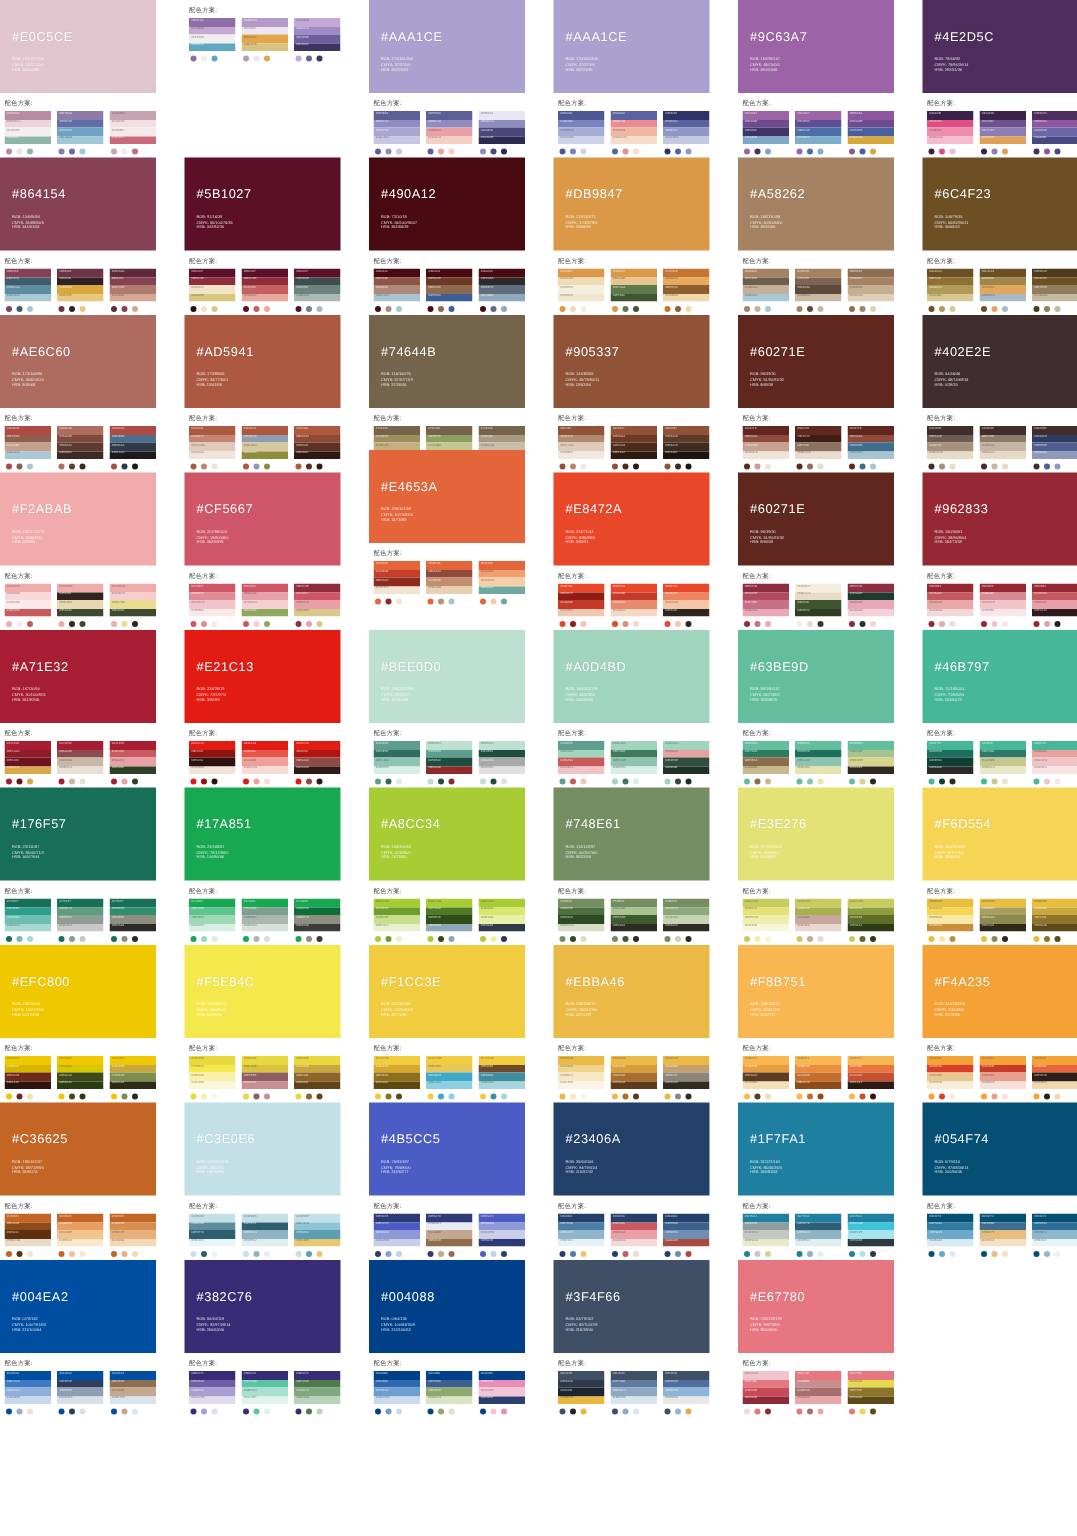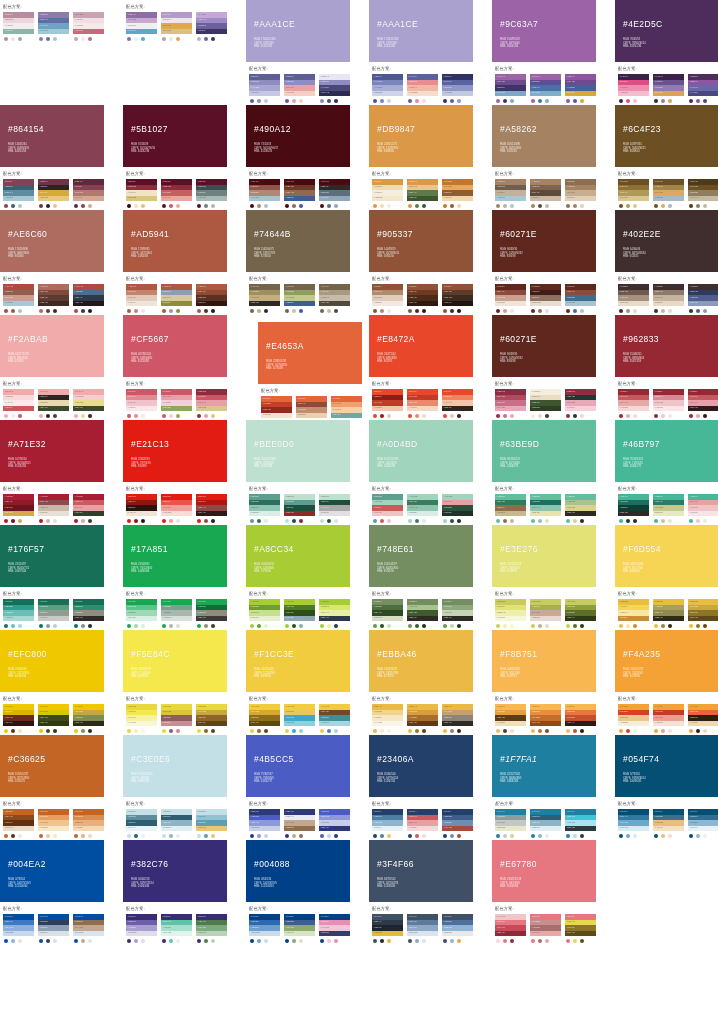--- a/index.html
+++ b/index.html
@@ -116,20 +116,28 @@
     letter-spacing: .2px;
   }
 </style>
 </head>
 <body>
 
 <div id="page">
 
   <div id="grid">
       <div class="card" style="left: 0px; top: 0px;">
+        <div class="swatch" style="background: rgb(224, 197, 206);">
+          <div class="hex">#E0C5CE</div>
+          <div class="specs">
+            <div>RGB: 224/197/206</div>
+            <div>CMYK: 12/27/11/0</div>
+            <div>HSB: 336/12/88</div>
+          </div>
+        </div>
         <div class="scheme-label">配色方案:</div>
         <div class="minis">
           <div class="mini">
             <div class="stack">
               <div class="stripe" style="background: rgb(185, 139, 160);">
                 <span>#B98BA0</span>
               </div>
               <div class="stripe lt" style="background: rgb(235, 214, 220);">
                 <span>#EBD6DC</span>
               </div>
@@ -1619,21 +1627,21 @@
               </div>
             </div>
             <div class="dots">
               <div class="dot" style="background: rgb(142, 44, 62);"></div>
               <div class="dot" style="background: rgb(232, 160, 168);"></div>
               <div class="dot" style="background: rgb(216, 200, 142);"></div>
             </div>
           </div>
         </div>
       </div>
-      <div class="card" style="left: 246px; top: 322px; margin-left: 12px;">
+      <div class="card" style="left: 246px; top: 300px;">
         <div class="swatch" style="background: rgb(228, 101, 58);">
           <div class="hex">#E4653A</div>
           <div class="specs">
             <div>RGB: 228/101/58</div>
             <div>CMYK: 10/74/82/0</div>
             <div>HSB: 15/75/89</div>
           </div>
         </div>
         <div class="scheme-label">配色方案:</div>
         <div class="minis">
@@ -3595,21 +3603,21 @@
               </div>
             </div>
             <div class="dots">
               <div class="dot" style="background: rgb(35, 64, 106);"></div>
               <div class="dot" style="background: rgb(110, 142, 180);"></div>
               <div class="dot" style="background: rgb(168, 74, 62);"></div>
             </div>
           </div>
         </div>
       </div>
-      <div class="card" style="left: 492px; top: 735px; font-style: italic;">
+      <div class="card" style="left: 492px; top: 735px;">
         <div class="swatch" style="background: rgb(31, 127, 161);">
           <div class="hex">#1F7FA1</div>
           <div class="specs">
             <div>RGB: 31/127/161</div>
             <div>CMYK: 85/45/26/0</div>
             <div>HSB: 196/81/63</div>
           </div>
         </div>
         <div class="scheme-label">配色方案:</div>
         <div class="minis">

